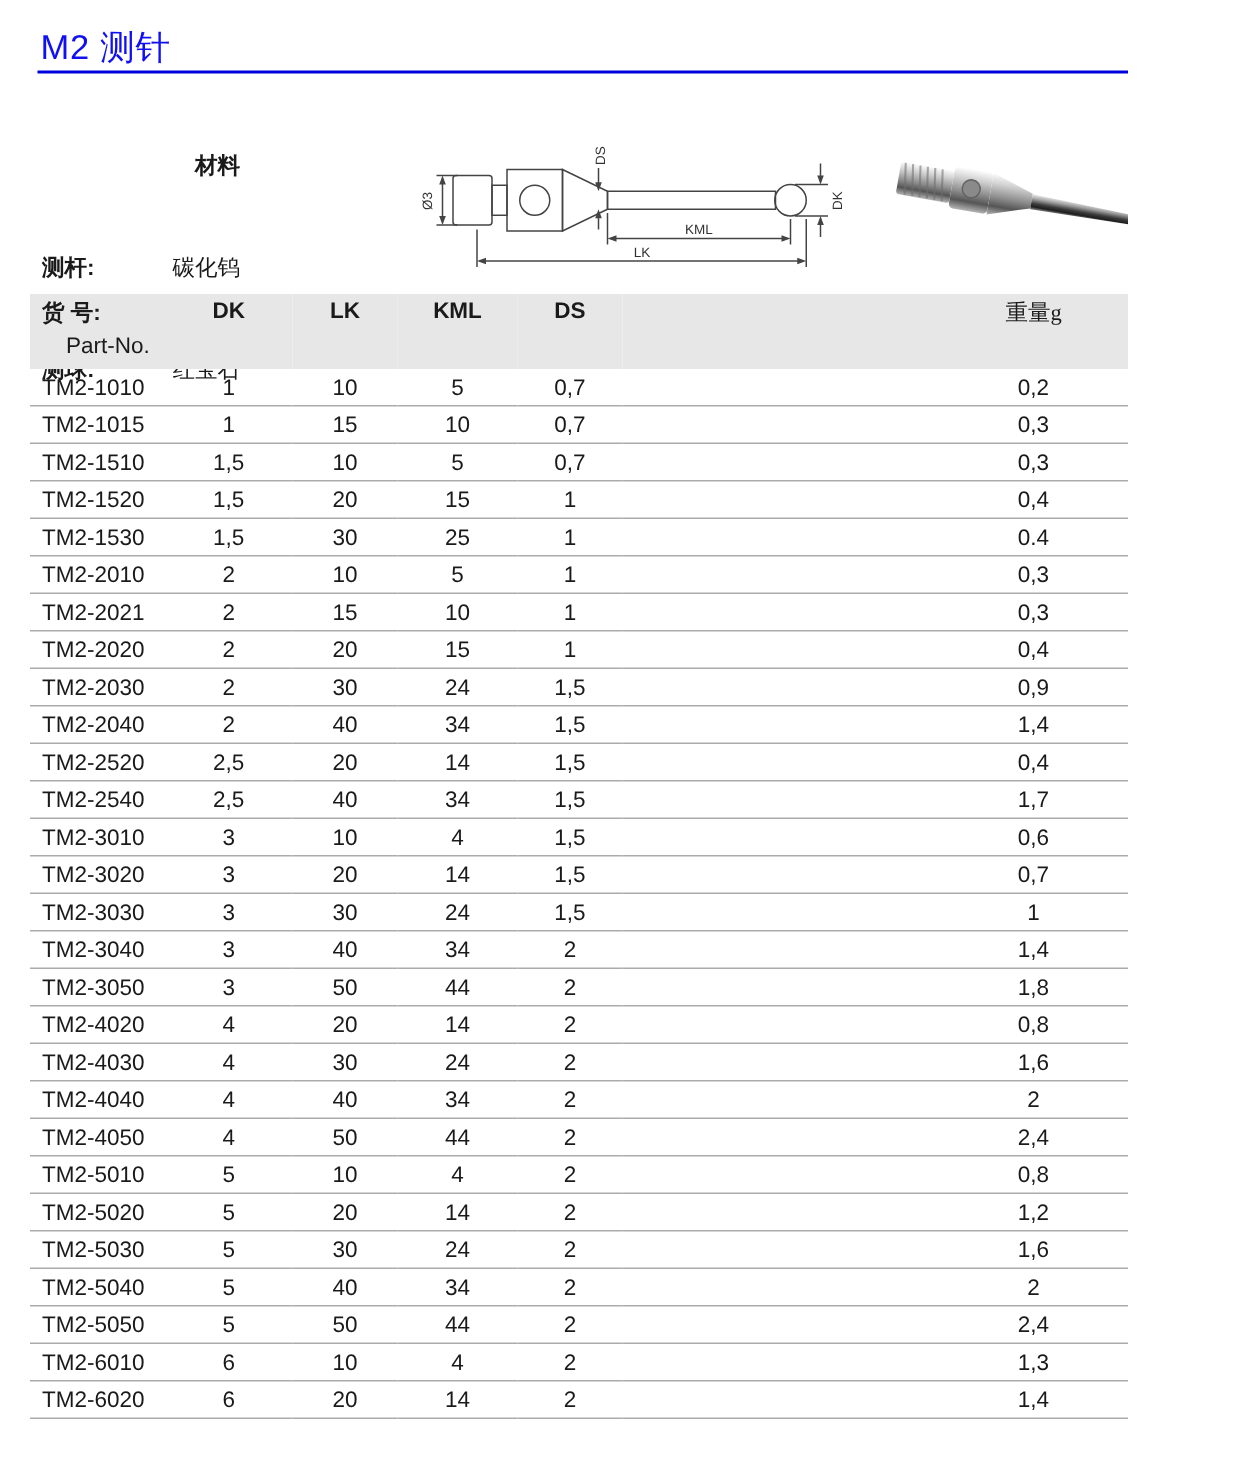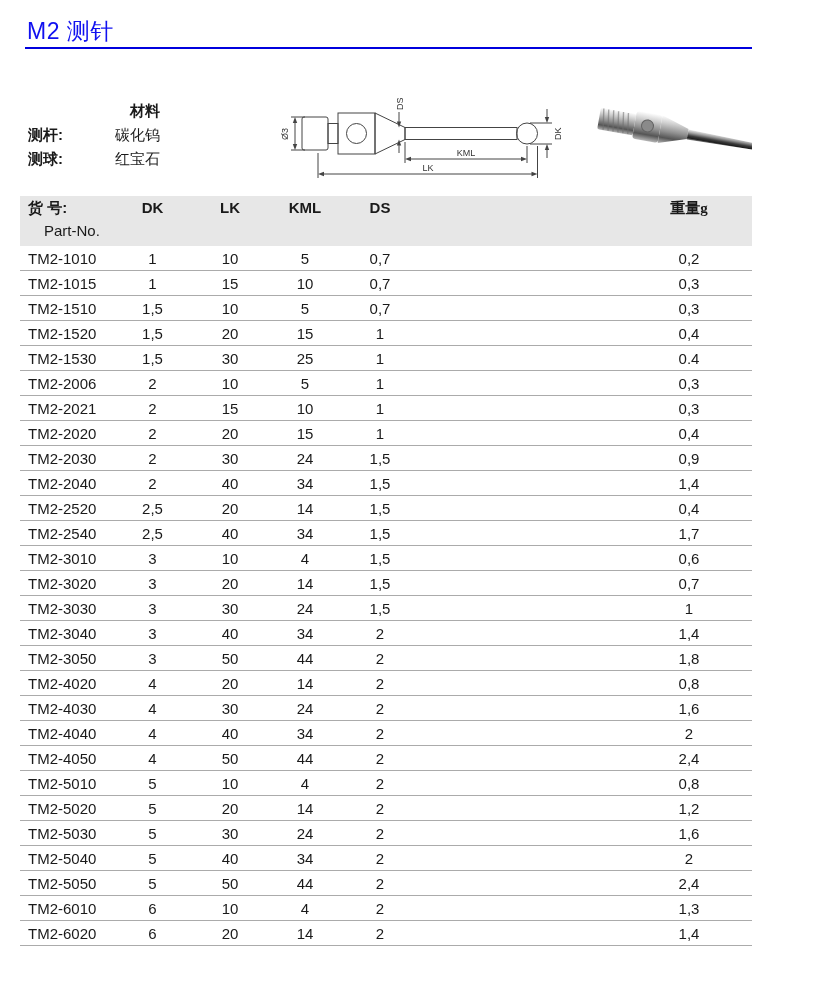--- a/index.html
+++ b/index.html
@@ -6,40 +6,40 @@
   .page{position:relative;width:752px;height:981px;background:#ffffff;overflow:hidden;
         font-family:"Liberation Sans","DejaVu Sans",sans-serif;color:#1a1a1a;}
 
   
   .title{position:absolute;left:27px;top:16px;font-size:23px;letter-spacing:0.5px;color:#1010f0;}
   .title-rule{position:absolute;left:25px;top:47px;width:792px;height:0;border-top:2px solid #0000dd;}
 
   
   .materials{position:absolute;left:28px;top:99px;font-size:15px;line-height:24px;}
   .materials .head{font-weight:bold;text-align:right;}
-  .mat-row{position:relative;}
+  .mat-row{position:relative;margin-top:44px;}
   .mat-label{font-weight:bold;display:inline-block;width:87px;}
 
   
   .diagram{position:absolute;left:278px;top:85px;}
   .photo{position:absolute;left:593px;top:90px;}
   .dim-text{font-size:9px;fill:#333;font-family:"Liberation Sans","DejaVu Sans",sans-serif;}
 
   
   table.spec{position:absolute;left:20px;top:196px;width:808px;border-collapse:collapse;table-layout:fixed;}
   table.spec col.c-part{width:90px;} table.spec col.c-dk{width:85px;}
   table.spec col.c-lk{width:70px;}  table.spec col.c-kml{width:80px;}
   table.spec col.c-ds{width:70px;}  table.spec col.c-sp{width:135px;}
   table.spec col.c-wt{width:278px;}
   thead th{background:#e7e7e7;height:47px;vertical-align:top;padding:3px 0 0 0;
            font-size:15px;font-weight:bold;text-align:center;}
   thead th.part{text-align:left;margin-left:24px;}
   thead .cn{padding-left:8px;font-weight:bold;}
   thead .en{padding-left:24px;font-weight:normal;margin-top:4px;}
-  thead th.wt{font-weight:bold;font-family:"Liberation Serif","DejaVu Serif",serif;margin-top:39px;}
+  thead th.wt{font-weight:normal;font-family:"Liberation Serif","DejaVu Serif",serif;margin-top:39px;}
   tbody td{height:24px;font-size:15px;text-align:center;border-bottom:1px solid #ababab;
            padding:0;white-space:nowrap;overflow:hidden;}
   tbody td.part{text-align:left;padding-left:8px;}
 </style>
 </head>
 <body>
 
 <div class="page">
 
   <div class="title">M2 测针</div>
@@ -209,21 +209,21 @@
         <tr>
           <td class="part">TM2-1530</td>
           <td>1,5</td>
           <td>30</td>
           <td>25</td>
           <td>1</td>
           <td></td>
           <td>0.4</td>
         </tr>
         <tr>
-          <td class="part">TM2-2006</td>
+          <td class="part">TM2-2010</td>
           <td>2</td>
           <td>10</td>
           <td>5</td>
           <td>1</td>
           <td></td>
           <td>0,3</td>
         </tr>
         <tr>
           <td class="part">TM2-2021</td>
           <td>2</td>

